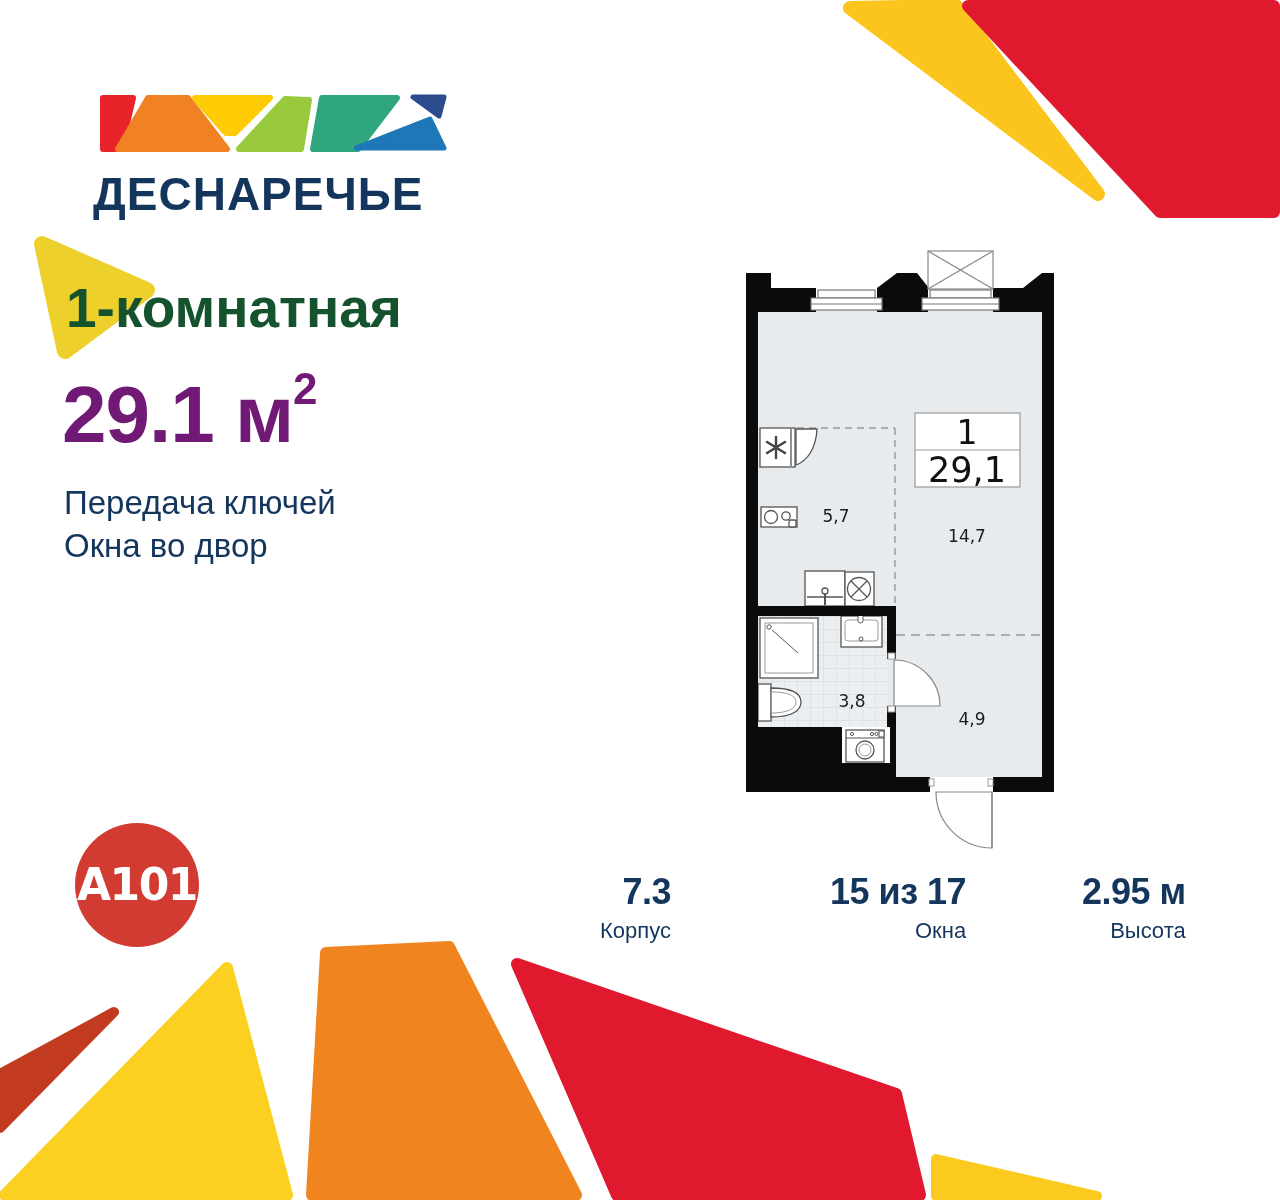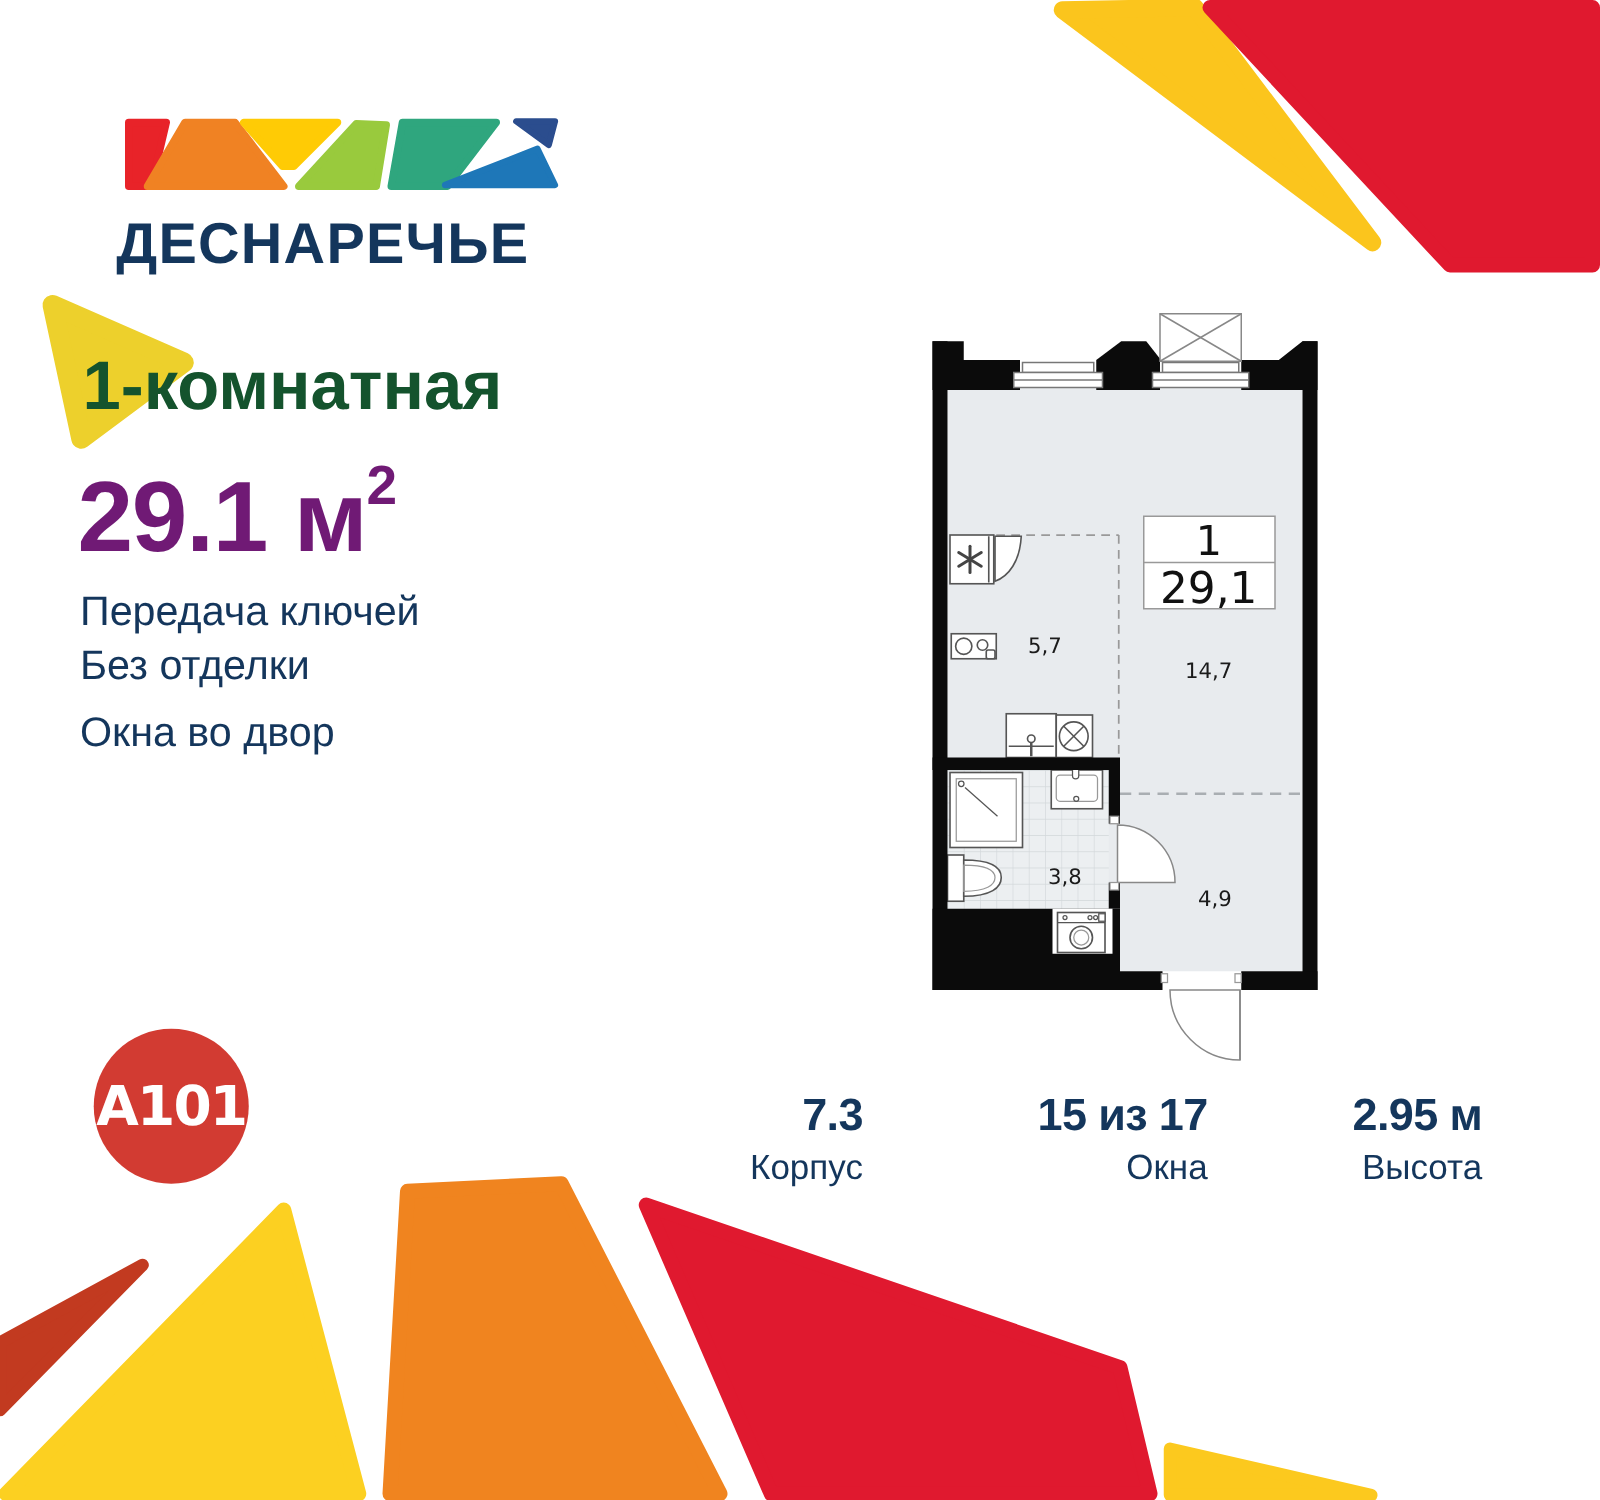--- a/index.html
+++ b/index.html
@@ -5,28 +5,28 @@
   html,body{margin:0;padding:0;}
   body{width:1280px;height:1200px;position:relative;background:#ffffff;overflow:hidden;
        font-family:"Liberation Sans",sans-serif;}
   .abs{position:absolute;}
   
   #wordmark{left:93px;top:167px;font-size:46px;font-weight:700;letter-spacing:1px;color:#14365C;}
   
   #rooms-title{left:66px;top:276px;font-size:55px;font-weight:700;color:#14532d;}
   #area-line{left:62px;top:364px;font-size:80px;font-weight:700;color:#701a75;letter-spacing:-1px;}
   #area-line sup{font-size:44px;vertical-align:38px;letter-spacing:0;}
-  #features{left:64px;top:470px;font-size:33px;color:#14365C;}
+  #features{left:64px;top:484px;font-size:33px;color:#14365C;}
   #features .l1{margin-bottom:5px;}
   #features .l2{margin-bottom:15px;}
   #features .l3{margin-bottom:16px;}
   
   .stat{position:absolute;top:871px;color:#14365C;text-align:right;}
   .stat .v{font-size:36px;font-weight:700;letter-spacing:-0.5px;}
-  .stat .l{font-size:28px;margin-top:5px;font-weight:400;}
+  .stat .l{font-size:22px;margin-top:5px;font-weight:400;}
   #stat-korpus{left:600px;}
   #stat-etazh{left:830px;}
   #stat-vysota{left:1082px;}
   svg{position:absolute;display:block;}
   text{font-family:"DejaVu Sans","Liberation Sans",sans-serif;}
 </style>
 </head>
 <body>
 
 <svg style="left:820px;top:0;" width="460" height="230" viewBox="820 0 460 230">
@@ -47,21 +47,20 @@
 </svg>
 <div class="abs" id="wordmark">ДЕСНАРЕЧЬЕ</div>
 
 <svg style="left:25px;top:232px;" width="145" height="135" viewBox="0 0 145 135">
   <polygon points="17,12 122,58 40,119" fill="#EDD02C" stroke="#EDD02C" stroke-width="16" stroke-linejoin="round"></polygon>
 </svg>
 <div class="abs" id="rooms-title">1-комнатная</div>
 <div class="abs" id="area-line"><span>29.1 м</span><sup>2</sup></div>
 <div class="abs" id="features">
   <div class="l1">Передача ключей</div>
-  <div class="l3">Без отделки</div>
   <div>Окна во двор</div>
 </div>
 
 <svg style="left:740px;top:245px;" width="320" height="610" viewBox="740 245 320 610">
   <defs>
     <pattern id="tiles" x="758" y="616" width="13" height="13" patternUnits="userSpaceOnUse">
       <rect width="13" height="13" fill="#ECEFF1"></rect>
       <path d="M13,0 H0 V13" stroke="#D2D7DA" stroke-width="1" fill="none"></path>
     </pattern>
   </defs>

